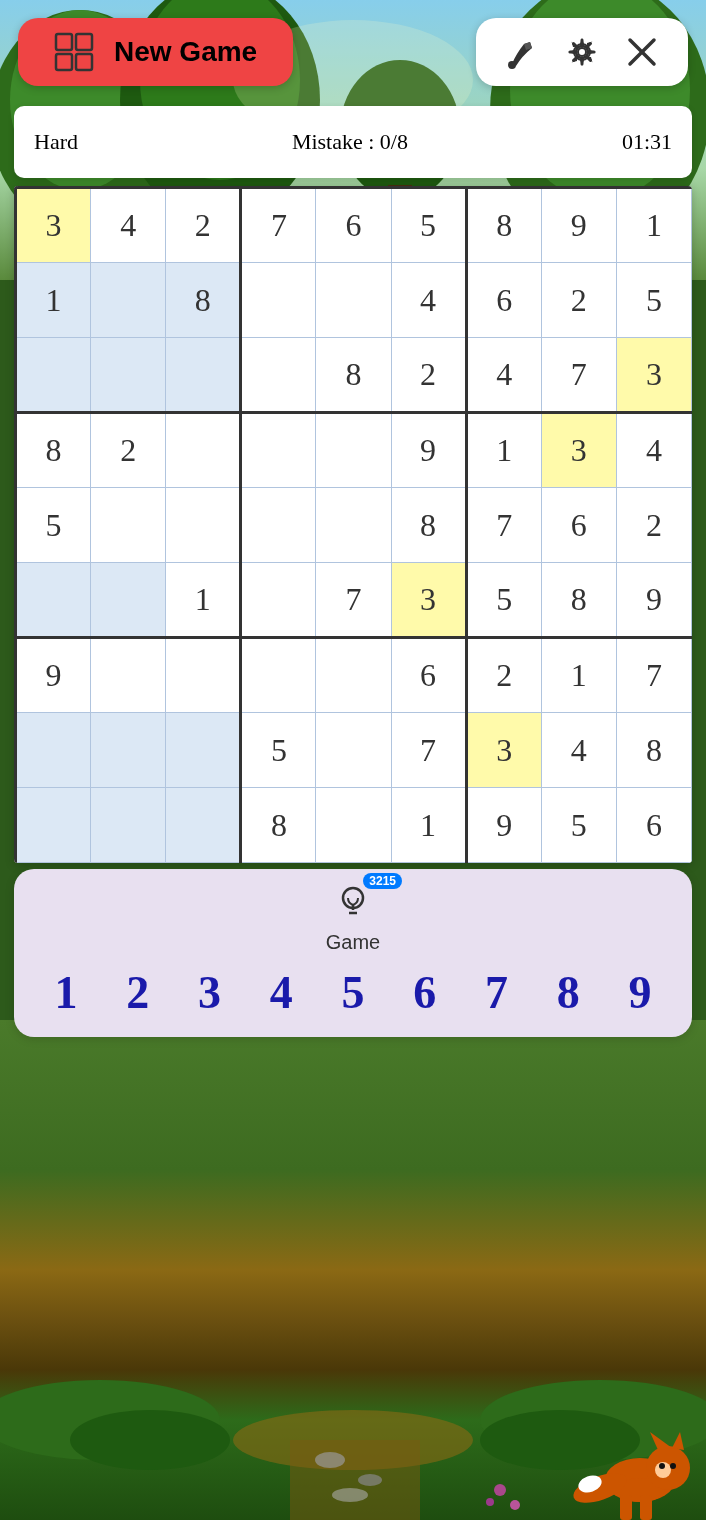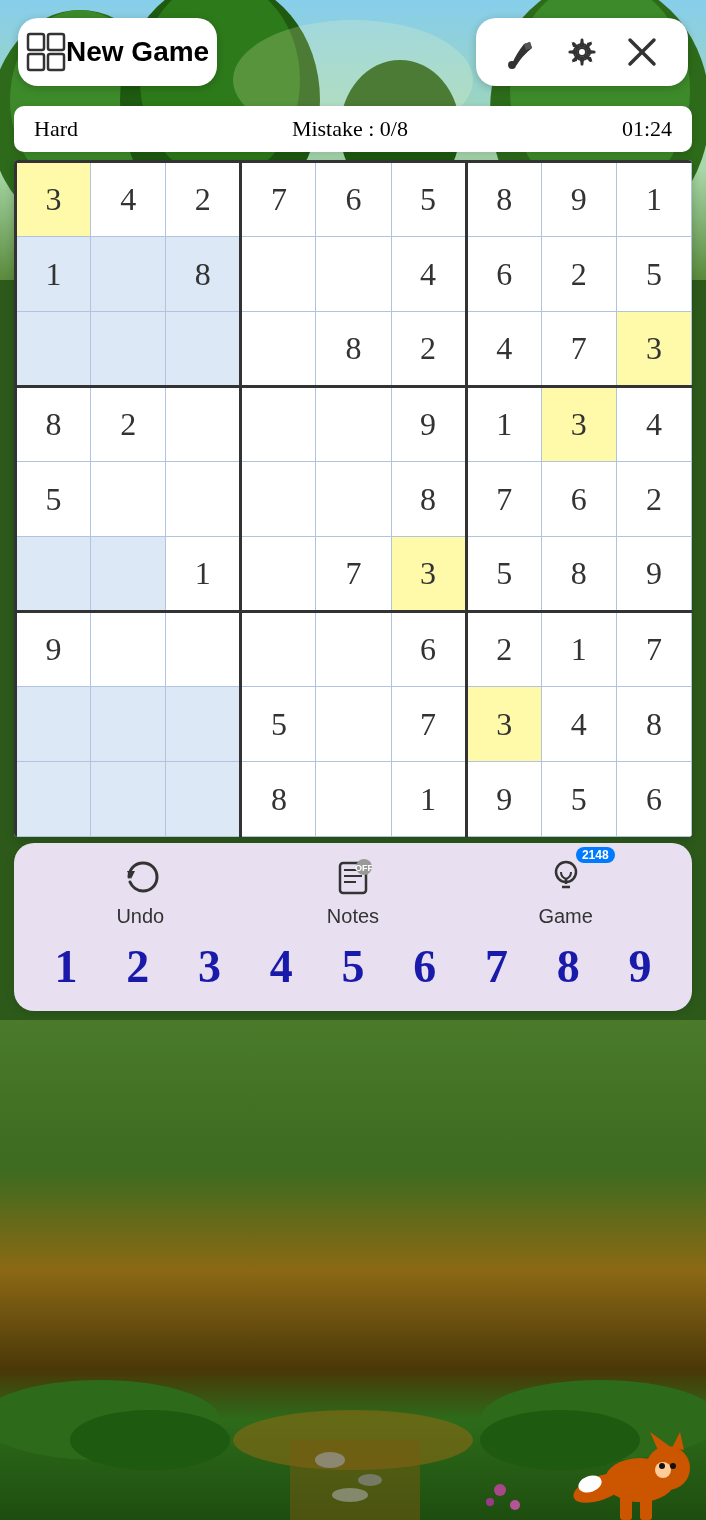--- a/index.html
+++ b/index.html
@@ -55,25 +55,25 @@
     .top-bar {
       display: flex;
       justify-content: space-between;
       align-items: center;
       padding: 18px 18px 12px;
     }
 
     .new-game-btn {
       display: flex;
       align-items: center;
-      gap: 0;
-      background: #ffffff;
+      gap: 20px;
+      background: #ef4444;
       border: none;
       border-radius: 20px;
-      padding: 14px 8px;
+      padding: 14px 36px;
       font-size: 28px;
       font-weight: bold;
       cursor: pointer;
       box-shadow: 0 2px 8px rgba(0,0,0,0.2);
     }
 
     .grid-icon {
       width: 40px;
       height: 40px;
     }
@@ -98,21 +98,21 @@
       display: flex;
       align-items: center;
       justify-content: center;
     }
 
     
     .status-bar {
       background: white;
       margin: 8px 14px;
       border-radius: 10px;
-      padding: 10px 20px;
+      padding: 23px 20px;
       display: flex;
       justify-content: space-between;
       align-items: center;
       font-size: 22px;
       font-weight: 500;
       box-shadow: 0 2px 6px rgba(0,0,0,0.15);
     }
 
     
     .sudoku-container {
@@ -341,21 +341,21 @@
           <line x1="6" y1="6" x2="30" y2="30" stroke="#333" stroke-width="3.5" stroke-linecap="round"></line>
           <line x1="30" y1="6" x2="6" y2="30" stroke="#333" stroke-width="3.5" stroke-linecap="round"></line>
         </svg>
       </button>
     </div>
   </div>
 
   <div class="status-bar">
     <span>Hard</span>
     <span>Mistake : 0/8</span>
-    <span>01:24</span>
+    <span>01:31</span>
   </div>
 
   <div class="sudoku-container">
     <table class="sudoku-grid" id="sudoku-table">
       <tbody id="sudoku-body">
           <tr>
             <td class="yellow border-top border-left">3</td>
             <td class="border-top">4</td>
             <td class="border-right border-top">2</td>
             <td class="border-top">7</td>
@@ -453,51 +453,29 @@
             <td>5</td>
             <td>6</td>
           </tr>
         </tbody>
     </table>
   </div>
 
   <div class="bottom-toolbar">
     <div class="toolbar-actions">
       <button class="toolbar-btn">
-        <span class="icon">
-          <svg width="38" height="38" viewBox="0 0 38 38">
-            <path d="M8 20 C8 12 14 6 22 6 C30 6 36 12 36 20 C36 28 30 34 22 34 C16 34 11 30 9 25" fill="none" stroke="#333" stroke-width="3" stroke-linecap="round"></path>
-            <polygon points="6,14 14,14 10,22" fill="#333"></polygon>
-          </svg>
-        </span>
-        <span class="label">Undo</span>
-      </button>
-      <button class="toolbar-btn">
-        <span class="icon notes-container">
-          <svg width="38" height="38" viewBox="0 0 38 38">
-            <rect x="6" y="6" width="26" height="30" rx="3" fill="none" stroke="#333" stroke-width="2.5"></rect>
-            <line x1="10" y1="13" x2="28" y2="13" stroke="#333" stroke-width="2"></line>
-            <line x1="10" y1="19" x2="28" y2="19" stroke="#333" stroke-width="2"></line>
-            <line x1="10" y1="25" x2="22" y2="25" stroke="#333" stroke-width="2"></line>
-            <circle cx="30" cy="10" r="8" fill="#999"></circle>
-            <text x="30" y="14" text-anchor="middle" fill="white" font-size="9" font-weight="bold">OFF</text>
-          </svg>
-        </span>
-        <span class="label">Notes</span>
-      </button>
-      <button class="toolbar-btn">
         <span class="icon hints-container" style="position:relative;display:inline-block;">
           <svg width="38" height="38" viewBox="0 0 38 38">
             <circle cx="19" cy="15" r="10" fill="none" stroke="#333" stroke-width="2.5"></circle>
             <path d="M14 15 Q14 20 19 22 Q24 20 24 15" fill="none" stroke="#333" stroke-width="2"></path>
             <line x1="19" y1="22" x2="19" y2="27" stroke="#333" stroke-width="2.5"></line>
             <line x1="15" y1="30" x2="23" y2="30" stroke="#333" stroke-width="2.5"></line>
 
           </svg>
-          <span style="position:absolute;top:-10px;right:-30px;background:#007AFF;color:white;font-size:12px;padding:2px 6px;border-radius:10px;font-weight:bold;font-family:Arial;">2148</span>
+          <span style="position:absolute;top:-10px;right:-30px;background:#007AFF;color:white;font-size:12px;padding:2px 6px;border-radius:10px;font-weight:bold;font-family:Arial;">3215</span>
         </span>
         <span class="label">Game</span>
       </button>
     </div>
 
     <div class="number-pad" id="num-pad">
         <button class="num-btn">1</button>
         <button class="num-btn">2</button>
         <button class="num-btn">3</button>
         <button class="num-btn">4</button>

